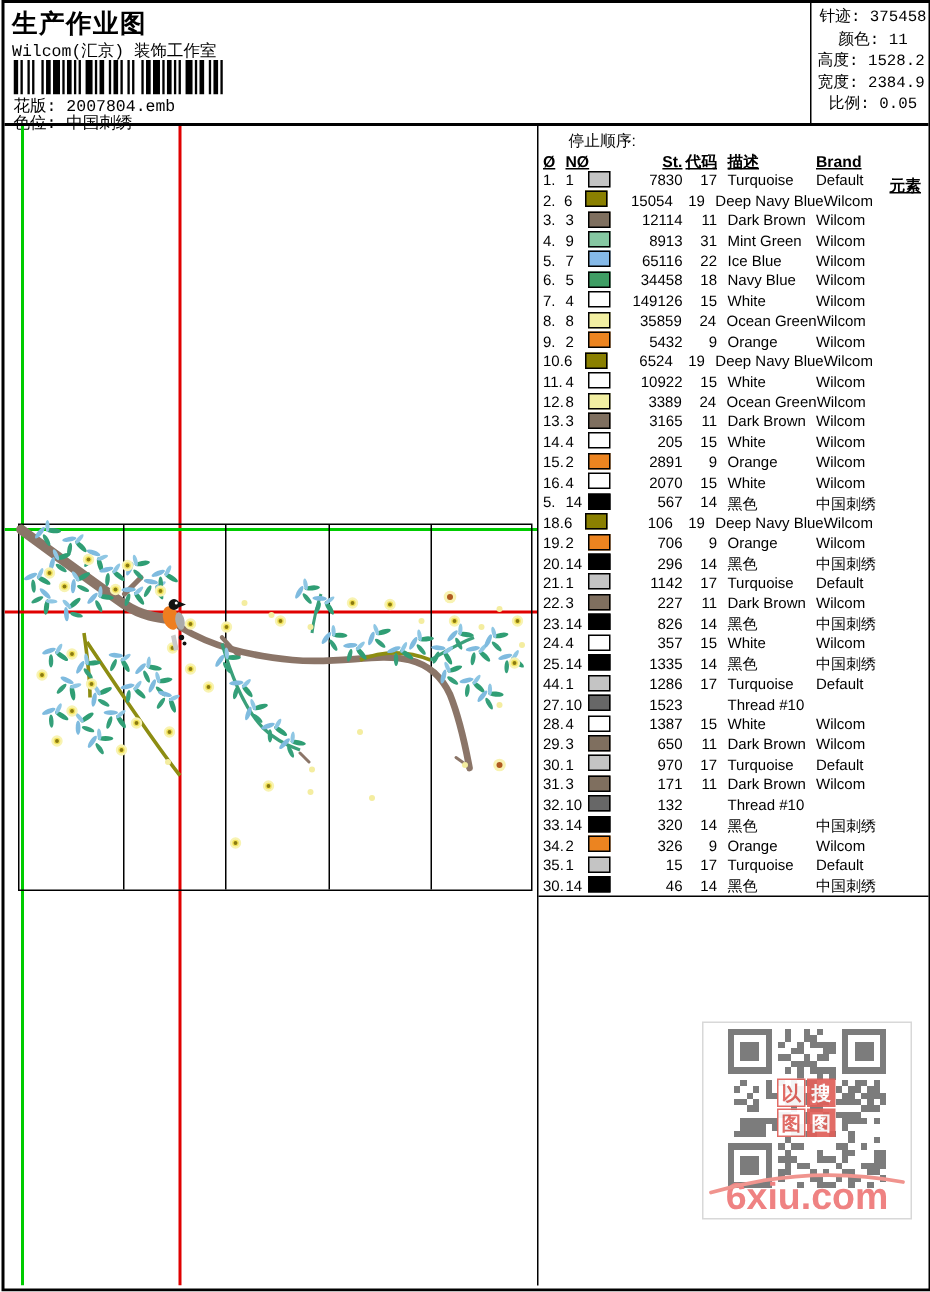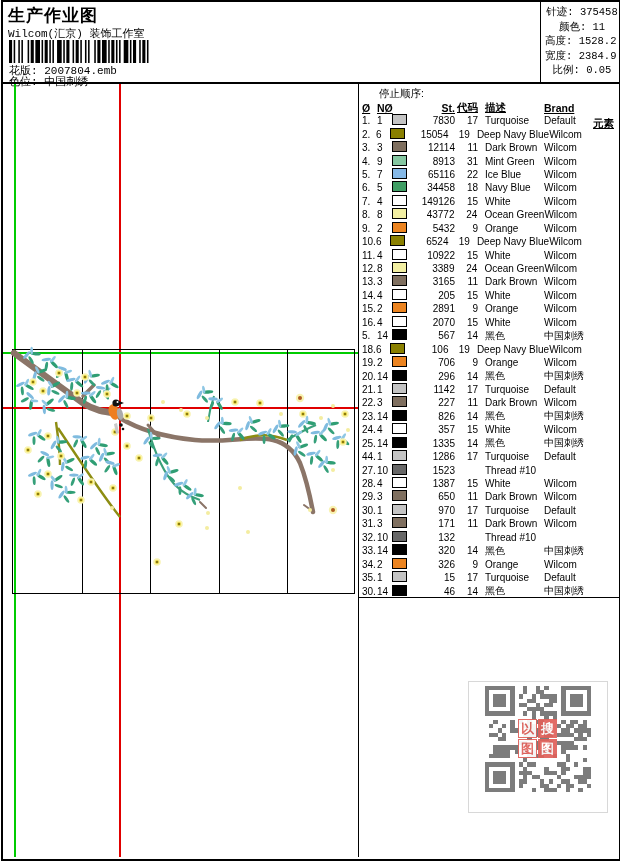--- a/index.html
+++ b/index.html
@@ -348,21 +348,21 @@
             <span class="c c-st">149126</span>
             <span class="c c-code">15</span>
             <span class="c c-desc">White</span>
             <span class="c c-brand">Wilcom</span>
             <span class="c c-elem"></span>
           </div>
           <div class="trow">
             <span class="c c-idx">8.</span>
             <span class="c c-n0">8</span>
             <span class="c c-sw"><span class="sw" style="background: rgb(242, 239, 162);"></span></span>
-            <span class="c c-st">43772</span>
+            <span class="c c-st">35859</span>
             <span class="c c-code">24</span>
             <span class="c c-desc">Ocean Green</span>
             <span class="c c-brand">Wilcom</span>
             <span class="c c-elem"></span>
           </div>
           <div class="trow">
             <span class="c c-idx">9.</span>
             <span class="c c-n0">2</span>
             <span class="c c-sw"><span class="sw" style="background: rgb(236, 132, 32);"></span></span>
             <span class="c c-st">5432</span>
@@ -845,16 +845,22 @@
             <rect x="0" y="18" width="7" height="7" fill="#7c7c7c"></rect>
             <rect x="1" y="19" width="5" height="5" fill="#fff"></rect>
             <rect x="2" y="20" width="3" height="3" fill="#7c7c7c"></rect>
           </svg>
         <div class="stamp">
           <div class="stamp-cell stamp-light">以</div>
           <div class="stamp-cell stamp-solid">搜</div>
           <div class="stamp-cell stamp-light">图</div>
           <div class="stamp-cell stamp-solid">图</div>
         </div>
+        <div class="wm">
+          <svg class="wm-swoosh" viewBox="0 0 132 20">
+            <path d="M2,17 Q66,-2 130,10" stroke="#f0948e" stroke-width="2.5" fill="none" stroke-linecap="round"></path>
+          </svg>
+          <div class="wm-text">6xiu.com</div>
+        </div>
       </div>
     </div>
   </div>
 </div>
 
 </body></html>

